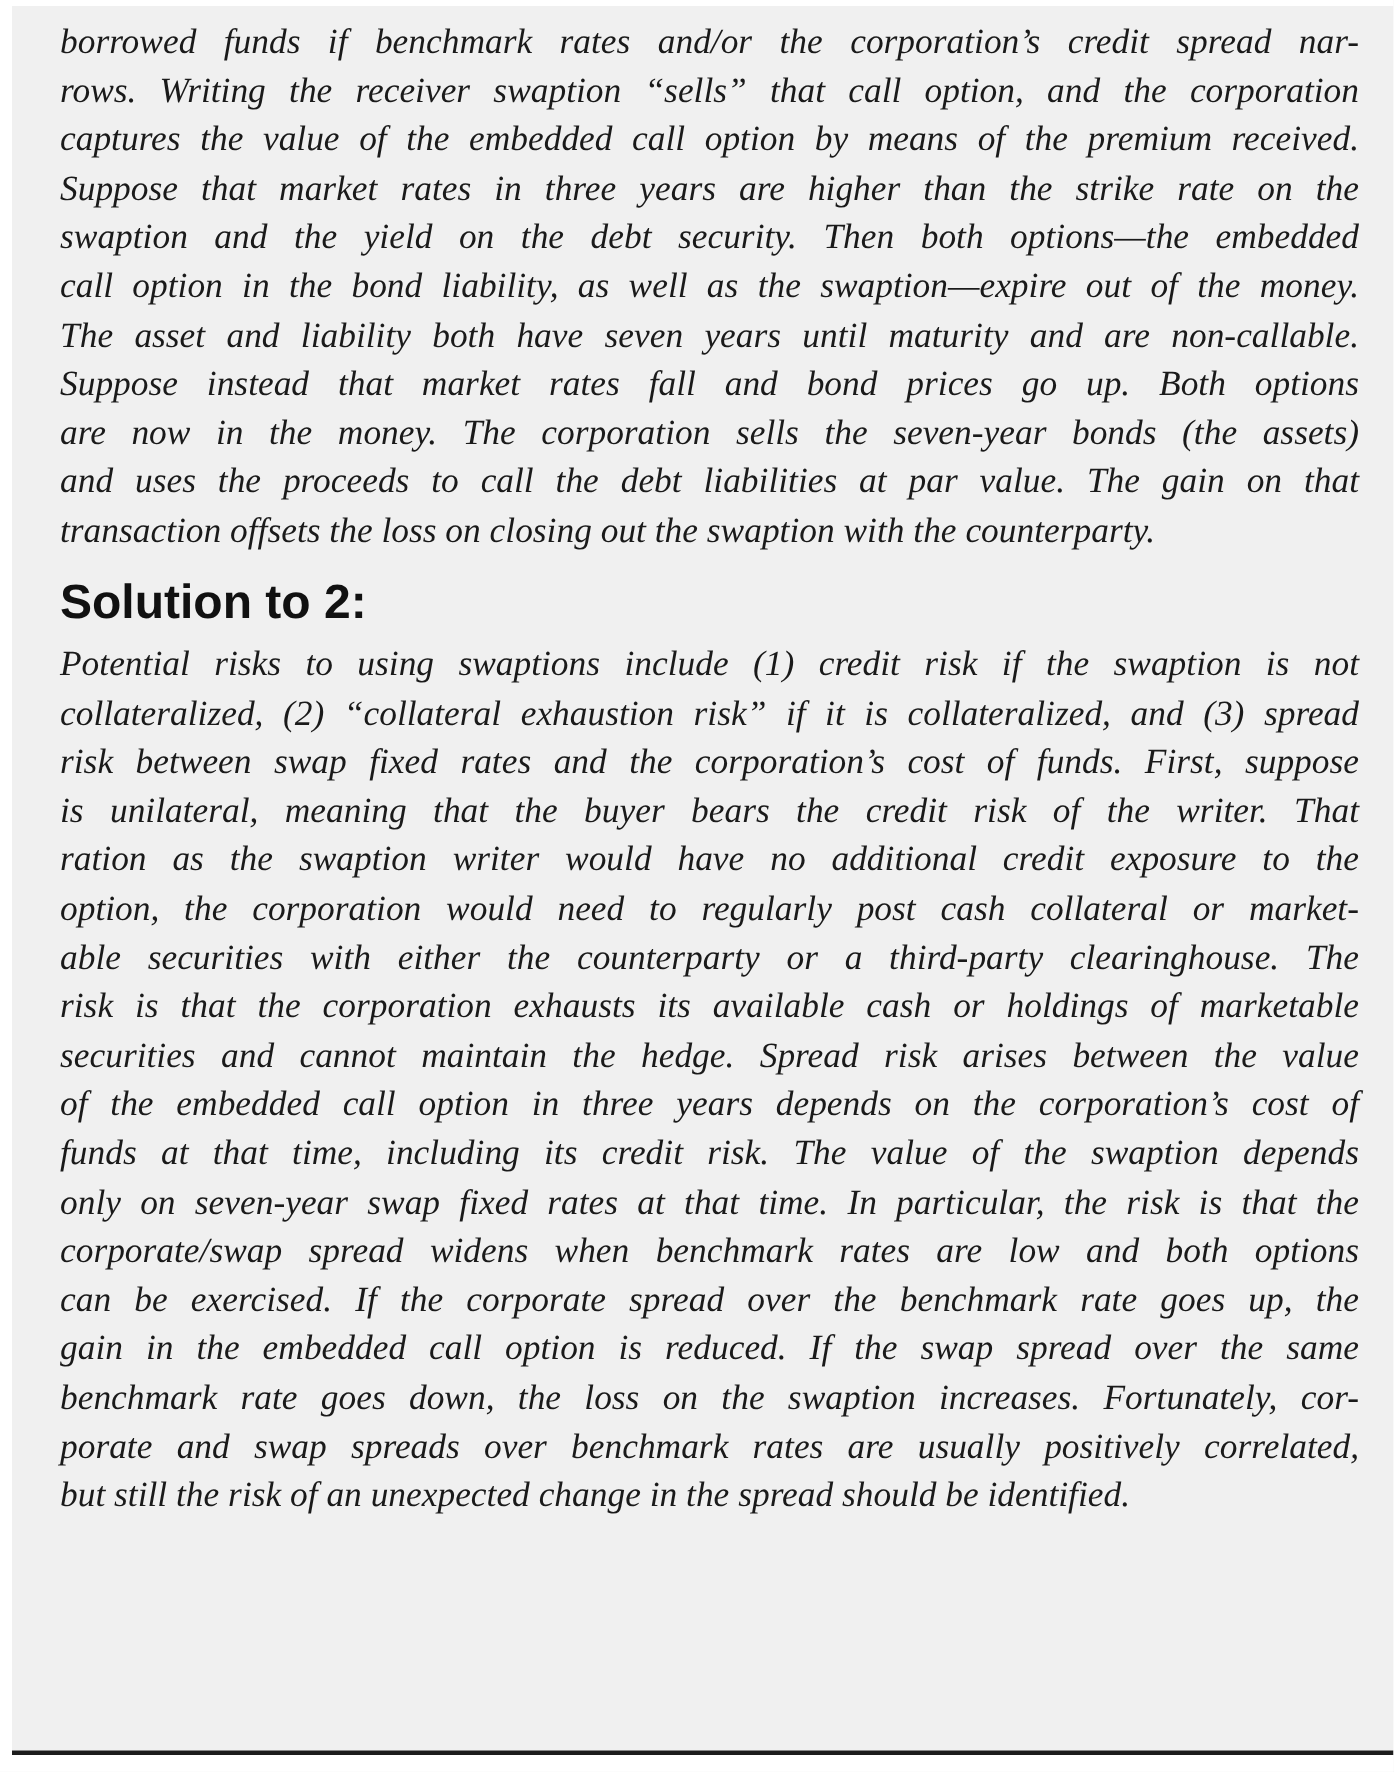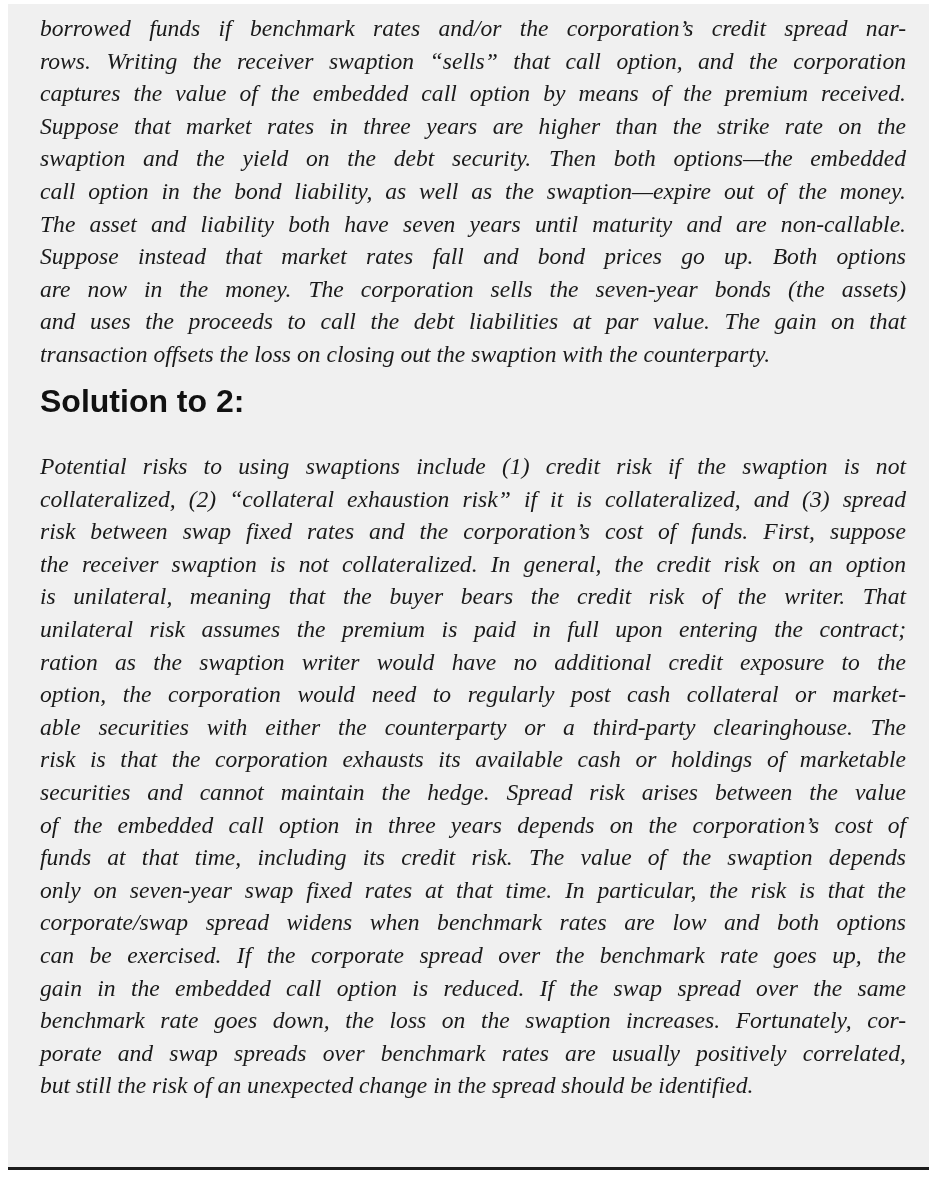--- a/index.html
+++ b/index.html
@@ -53,21 +53,21 @@
     #heading {
       position: absolute;
       left: 40px;
       top: 386px;
       font-family: "Liberation Sans", "DejaVu Sans", sans-serif;
       font-weight: bold;
       font-size: 32px;
       color: #111111;
       line-height: 30px;
     }
-    #para2 { top: 450px; }
+    #para2 { top: 427px; }
   </style>
 </head>
 <body>
 
 <div class="panel"></div>
 
 <div id="para1" class="text-block">
   <span class="line">borrowed funds if benchmark rates and/or the corporation’s credit spread nar-</span>
   <span class="line">rows. Writing the receiver swaption “sells” that call option, and the corporation</span>
   <span class="line">captures the value of the embedded call option by means of the premium received.</span>
@@ -80,23 +80,21 @@
   <span class="line">and uses the proceeds to call the debt liabilities at par value. The gain on that</span>
   <span class="line last">transaction offsets the loss on closing out the swaption with the counterparty.</span>
 </div>
 
 <div id="heading">Solution to 2:</div>
 
 <div id="para2" class="text-block">
   <span class="line">Potential risks to using swaptions include (1) credit risk if the swaption is not</span>
   <span class="line">collateralized, (2) “collateral exhaustion risk” if it is collateralized, and (3) spread</span>
   <span class="line">risk between swap fixed rates and the corporation’s cost of funds. First, suppose</span>
-  <span class="line">the receiver swaption is not collateralized. In general, the credit risk on an option</span>
   <span class="line">is unilateral, meaning that the buyer bears the credit risk of the writer. That</span>
-  <span class="line">unilateral risk assumes the premium is paid in full upon entering the contract;</span>
   <span class="line">ration as the swaption writer would have no additional credit exposure to the</span>
   <span class="line">option, the corporation would need to regularly post cash collateral or market-</span>
   <span class="line">able securities with either the counterparty or a third-party clearinghouse. The</span>
   <span class="line">risk is that the corporation exhausts its available cash or holdings of marketable</span>
   <span class="line">securities and cannot maintain the hedge. Spread risk arises between the value</span>
   <span class="line">of the embedded call option in three years depends on the corporation’s cost of</span>
   <span class="line">funds at that time, including its credit risk. The value of the swaption depends</span>
   <span class="line">only on seven-year swap fixed rates at that time. In particular, the risk is that the</span>
   <span class="line">corporate/swap spread widens when benchmark rates are low and both options</span>
   <span class="line">can be exercised. If the corporate spread over the benchmark rate goes up, the</span>

